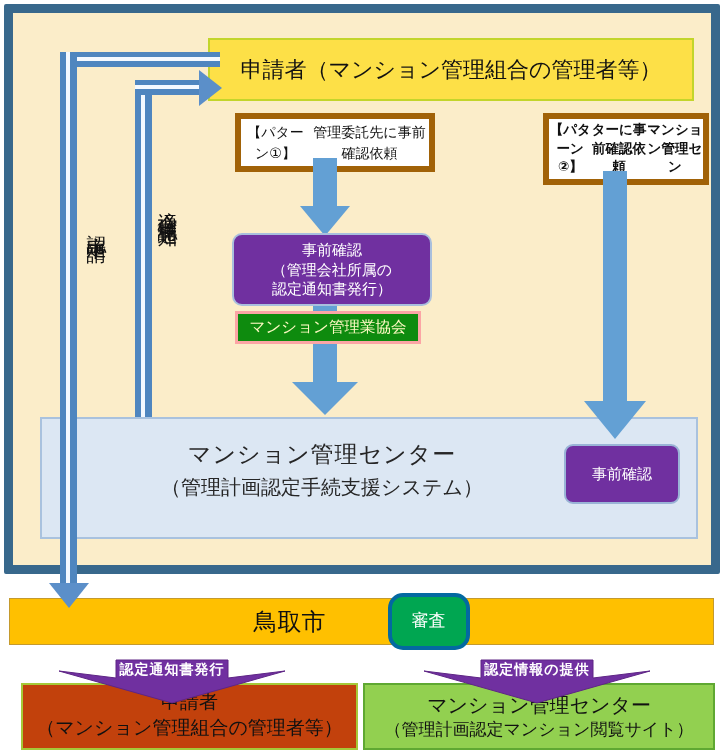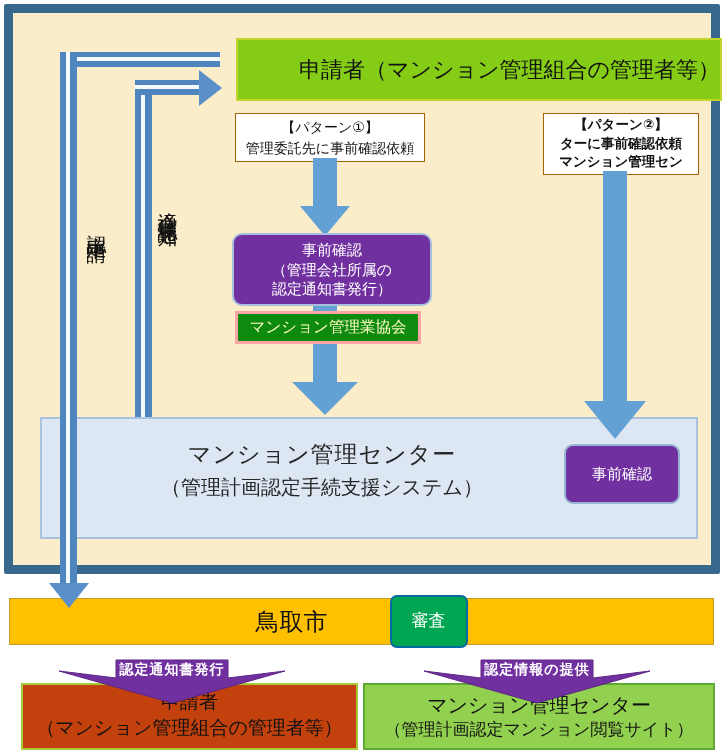--- a/index.html
+++ b/index.html
@@ -8,28 +8,28 @@
     font-family:"Liberation Sans","DejaVu Sans",sans-serif;
     color:#1a1a1a;overflow:hidden;
   }
   
   .outer-frame{
     position:absolute;left:4px;top:4px;width:698px;height:552px;
     background:#FBEDC9;border:9px solid #38688C;border-radius:2px;
   }
   
   .applicant-top{
-    position:absolute;left:236px;top:38px;width:482px;height:59px;
-    background:#84cc16;border:2px solid #C3D52B;
-    display:flex;align-items:center;justify-content:flex-end;
+    position:absolute;left:208px;top:38px;width:482px;height:59px;
+    background:#fde047;border:2px solid #C3D52B;
+    display:flex;align-items:center;justify-content:center;
     font-size:22px;color:#111;white-space:nowrap;
   }
   .pattern-box{
-    position:absolute;background:#ffffff;border:1px solid #a16207;
-    display:flex;flex-direction:column;align-items:center;justify-content:center;
+    position:absolute;background:#ffffff;border:6px solid #a16207;
+    display:flex;flex-direction:row;align-items:center;justify-content:center;
     font-size:14px;line-height:1.45;color:#111;text-align:center;
   }
   .pattern1{left:235px;top:113px;width:188px;height:47px;}
   .pattern2{left:543px;top:113px;width:154px;height:60px;font-size:13.5px;line-height:1.4;font-weight:bold;}
   .precheck-company{
     position:absolute;left:232px;top:233px;width:196px;height:69px;
     background:#7030A0;border:2px solid #A9BFDD;border-radius:10px;
     display:flex;flex-direction:column;align-items:center;justify-content:center;
     color:#fff;font-size:15px;line-height:1.3;z-index:3;
   }
@@ -76,21 +76,21 @@
   .shaft{position:absolute;width:24px;background:#63A0D4;z-index:2;}
   .head-down{position:absolute;width:0;height:0;z-index:2;}
   
   .city-bar{
     position:absolute;left:9px;top:598px;width:703px;height:45px;
     background:#FFC000;border:1px solid #C49A2E;
     display:flex;align-items:center;justify-content:center;gap:62px;
   }
   .city-name{font-size:24px;color:#111;}
   .review-btn{
-    background:#00A651;border:2px solid #0369a1;border-radius:7px;
+    background:#00A651;border:4px solid #0369a1;border-radius:15px;
     color:#fff;font-size:17px;padding:14px 20px;line-height:1.2;
   }
   
   .banner{position:absolute;width:230px;height:45px;top:643px;z-index:2;margin-top:16px;}
   .banner svg{position:absolute;left:0;top:0;}
   .banner .banner-label{
     position:absolute;left:0;top:2px;width:100%;text-align:center;
     color:#fff;font-size:14px;font-weight:bold;letter-spacing:1px;
   }
   

